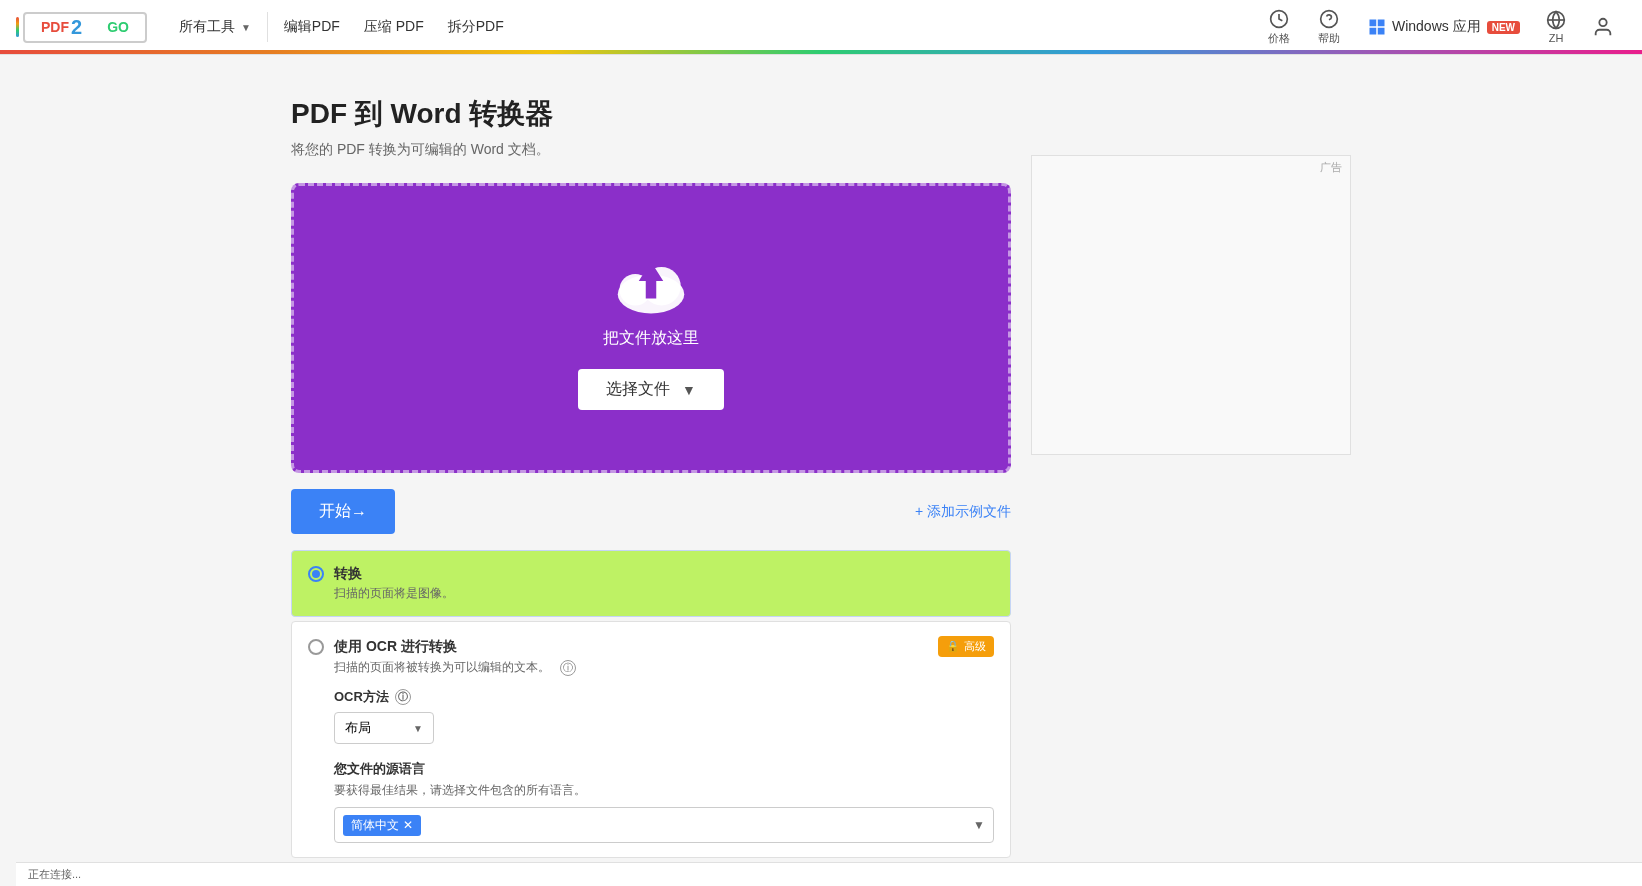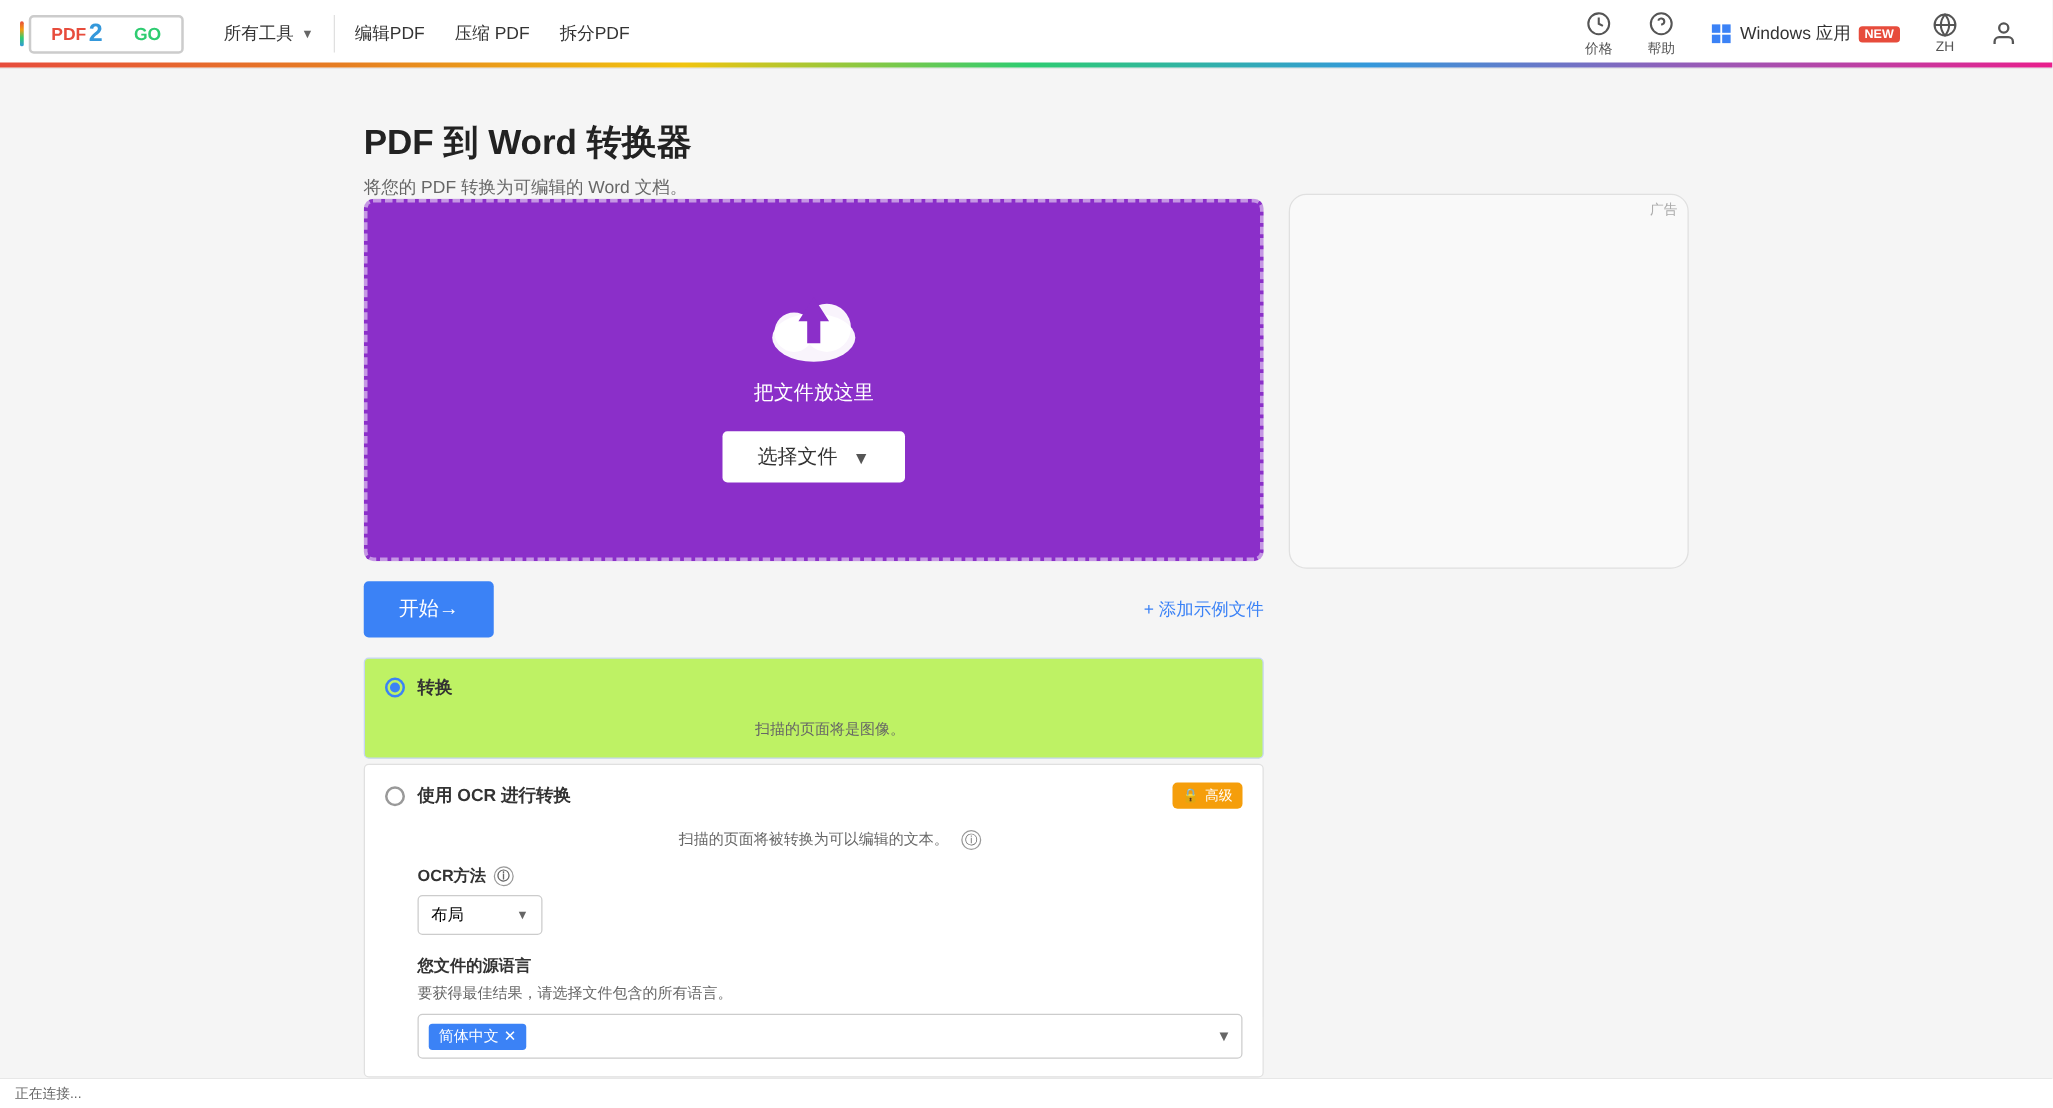--- a/index.html
+++ b/index.html
@@ -132,20 +132,21 @@
 
     .page-title {
       font-size: 28px;
       font-weight: bold;
       color: #222;
       margin-bottom: 8px;
     }
     .page-subtitle {
       font-size: 14px;
       color: #666;
+      margin-bottom: 24px;
     }
 
     
     .upload-area {
       background: #8b2fc9;
       border-radius: 8px;
       padding: 60px 20px;
       display: flex;
       flex-direction: column;
       align-items: center;
@@ -255,23 +256,22 @@
       background: #3b82f6;
     }
     .option-title {
       font-size: 14px;
       font-weight: 600;
       color: #333;
     }
     .option-desc {
       font-size: 12px;
       color: #666;
-      margin-top: 16px;
+      margin-top: 2px;
       margin-left: 26px;
-      text-align: center;
     }
 
     .premium-badge {
       margin-left: auto;
       background: #f59e0b;
       color: #fff;
       font-size: 11px;
       padding: 3px 8px;
       border-radius: 4px;
       display: flex;
@@ -359,38 +359,38 @@
       margin-left: auto;
       font-size: 12px;
       color: #666;
       cursor: pointer;
     }
 
     
     .ad-placeholder {
       background: #f9f9f9;
       border: 1px solid #e0e0e0;
-      border-radius: 14px;
+      border-radius: 0;
       height: 300px;
       display: flex;
       align-items: flex-start;
       justify-content: flex-end;
       padding: 4px 8px;
       margin-top: 60px;
     }
     .ad-label {
       font-size: 11px;
       color: #aaa;
     }
 
     
     .status-bar {
       position: fixed;
       bottom: 0;
-      left: 0;
+      left: 16px;
       right: 0;
       height: 24px;
       background: #fff;
       border-top: 1px solid #e0e0e0;
       display: flex;
       align-items: center;
       padding: 0 12px;
       font-size: 11px;
       color: #666;
     }

